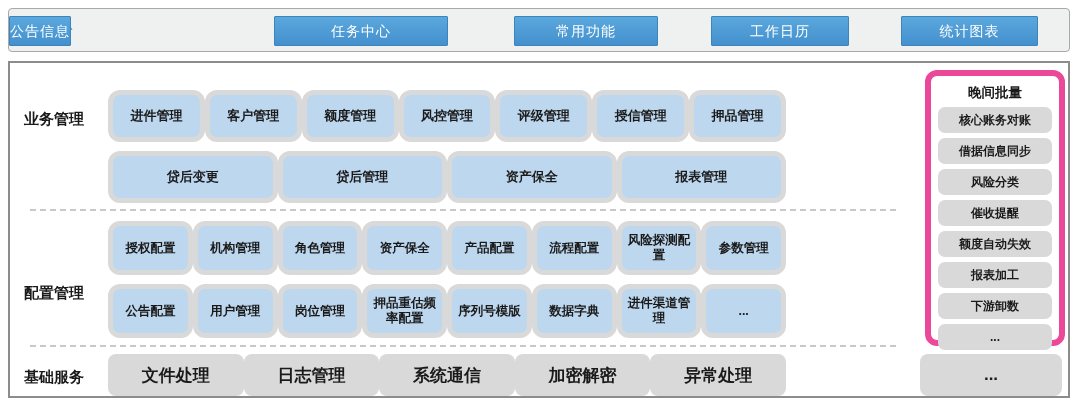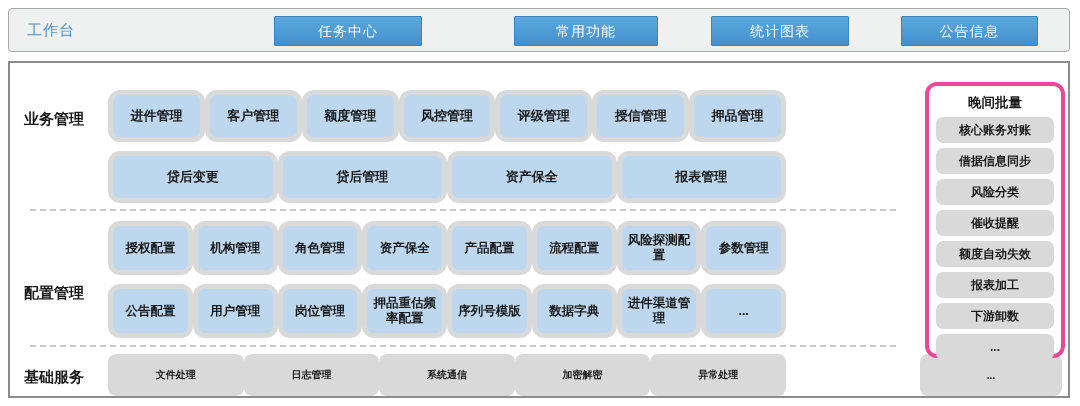--- a/index.html
+++ b/index.html
@@ -7,21 +7,21 @@
   .canvas{position:relative;width:1080px;height:406px;background:#fff;overflow:hidden;}
 
   
   .topbar{position:absolute;left:8px;top:8px;width:1062px;height:44px;
     background:#EFF0F0;border:1px solid #A9A9A9;border-radius:4px;box-sizing:border-box;}
   .workbench-label{position:absolute;left:18px;top:12px;font-size:15px;color:#4B92CC;letter-spacing:1px;}
   .topbtn{position:absolute;top:7px;height:30px;box-sizing:border-box;
     background:linear-gradient(#5AA8DD,#4490CE);border:1px solid #3E84BC;border-radius:1px;
     color:#ffffff;font-size:14px;text-align:center;line-height:28px;letter-spacing:1px;cursor:pointer;}
   .topbtn:nth-of-type(1){left:72px;width:142px;}
-  .topbtn:nth-of-type(2){left:265px;width:148px;}
+  .topbtn:nth-of-type(2){left:265px;width:174px;}
   .topbtn:nth-of-type(3){left:505px;width:144px;}
   .topbtn:nth-of-type(4){left:702px;width:138px;}
   .topbtn:nth-of-type(5){left:892px;width:137px;}
 
   
   .panel{position:absolute;left:8px;top:61px;width:1062px;height:337px;
     background:#fff;border:2px solid #8C8C8C;box-sizing:border-box;}
   .sec-label{position:absolute;left:8px;width:72px;text-align:center;
     font-size:15px;font-weight:700;color:#1a1a1a;}
   .lbl-business{top:47px;}
@@ -39,41 +39,42 @@
   .row-cfg1{top:158px;height:54px;}
   .row-cfg2{top:221px;height:54px;}
   .row-cfg1 .bluebox,.row-cfg2 .bluebox{width:92px;height:54px;font-size:12.5px;line-height:1.2;padding:0 2px;}
   .dashline{position:absolute;left:20px;width:866px;border-top:2px dashed #C9C9C9;height:0;}
   .dash1{top:146px;}
   .dash2{top:282px;}
 
   .row-base{top:291px;height:42px;}
   .graybox{box-sizing:border-box;background:#D9D9D9;border-radius:8px;
     display:flex;align-items:center;justify-content:center;
-    font-size:10px;font-weight:700;color:#1a1a1a;cursor:pointer;}
+    font-size:17px;font-weight:700;color:#1a1a1a;cursor:pointer;}
   .row-base .graybox{width:155px;height:42px;}
   .base-more{position:absolute;left:910px;top:291px;width:142px;height:42px;}
 
   
   .sidebar{position:absolute;left:915px;top:7px;width:140px;height:276px;box-sizing:border-box;
-    background:#fff;border:4px solid #ec4899;border-radius:12px;padding:6px 7px 4px 7px;margin-top:12px;}
+    background:#fff;border:6px solid #ec4899;border-radius:12px;padding:6px 7px 4px 7px;}
   .sidebar-title{text-align:center;font-size:13.5px;font-weight:700;color:#1a1a1a;margin:2px 0 4px 0;}
   .batch-item{box-sizing:border-box;height:26px;margin-top:5px;background:#D9D9D9;border-radius:7px;
     display:flex;align-items:center;justify-content:center;
     font-size:12px;font-weight:700;color:#1a1a1a;cursor:pointer;}
 </style>
 </head>
 <body>
 
 <div class="canvas">
 
   <div class="topbar">
     <div class="workbench-label">工作台</div>
     <div class="topbtn">任务中心</div>
     <div class="topbtn">常用功能</div>
+    <div class="topbtn">工作日历</div>
     <div class="topbtn">统计图表</div>
     <div class="topbtn">公告信息</div>
   </div>
 
   <div class="panel">
 
     <div class="sec-label lbl-business">业务管理</div>
     <div class="sec-label lbl-config">配置管理</div>
     <div class="sec-label lbl-base">基础服务</div>
 

